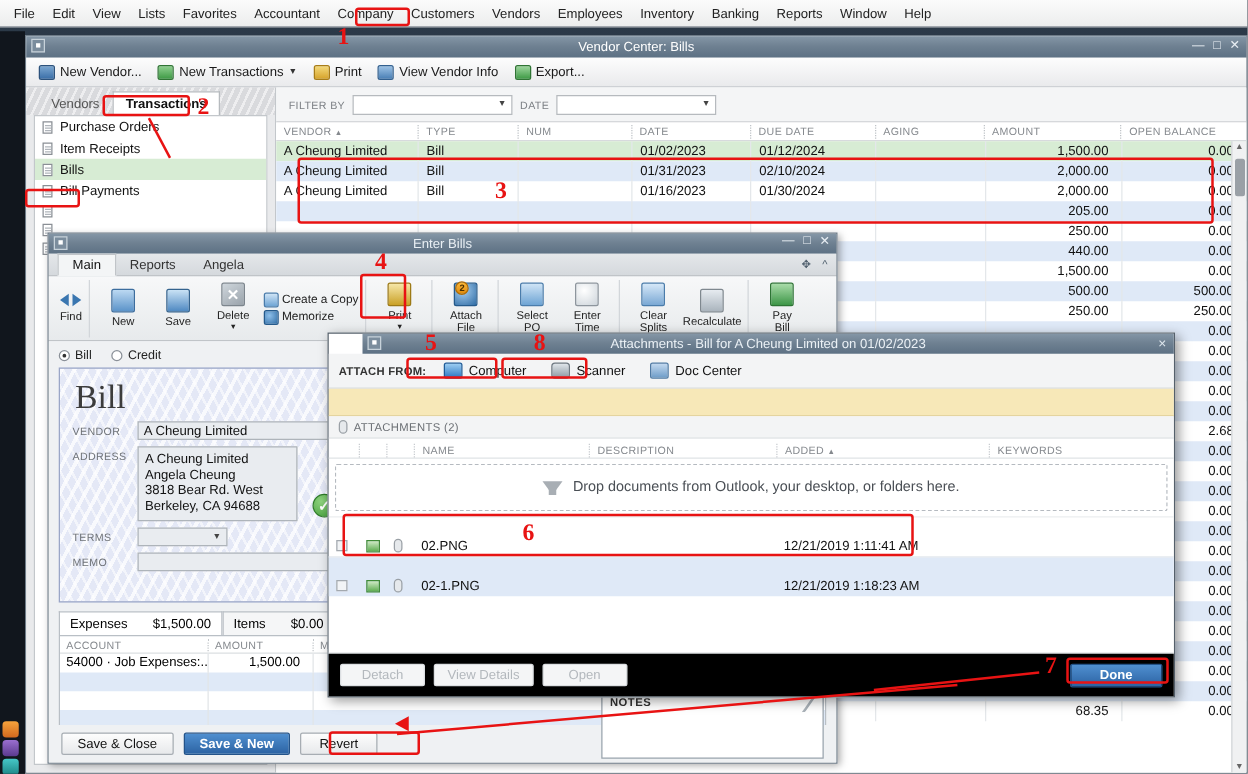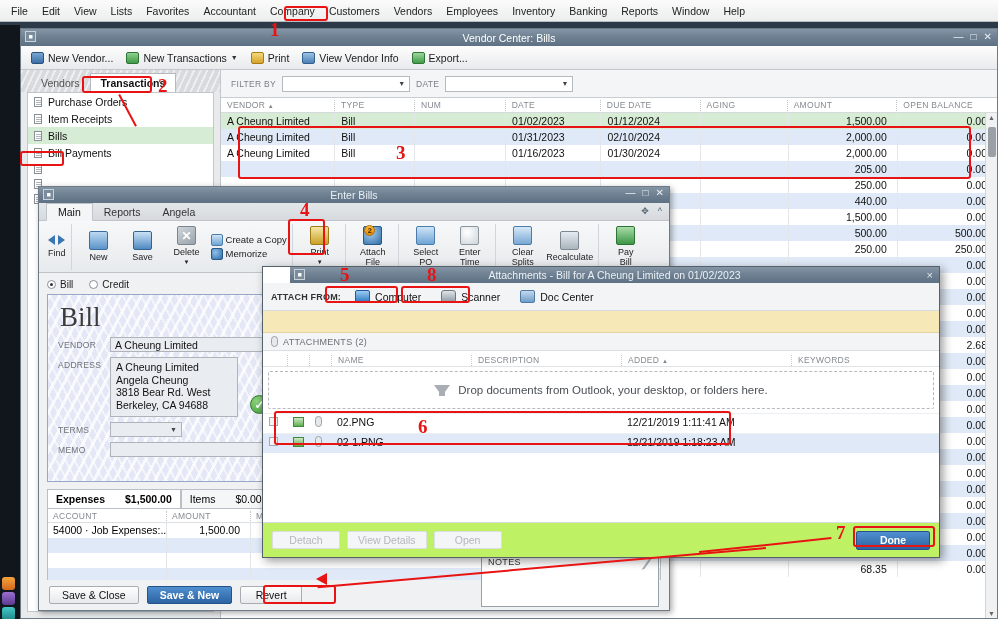--- a/index.html
+++ b/index.html
@@ -216,21 +216,21 @@
   .f-area{background:#e9ecf0;border:1px solid #aeb4ba;font-size:10.5px;padding:3px 5px;line-height:12.5px;color:#111;white-space:pre-line}
   .f-combo{background:#e9ecf0;border:1px solid #aeb4ba;height:15px;width:72px;display:flex;align-items:center;justify-content:flex-end;padding-right:4px;font-size:7px;color:#444}
   .okcheck{
     position:absolute; left:202px; top:100px; width:19px;height:19px;border-radius:50%;
     background:radial-gradient(circle at 35% 30%,#8fd37f,#3e9b35); border:1px solid #2e7a28;
     color:#fff;font-size:12px;display:flex;align-items:center;justify-content:center;font-weight:bold;
   }
   #exp-tabs{display:flex;margin-top:7px;font-size:10.5px}
   .etab{display:flex;gap:20px;padding:3px 8px;border:1px solid #b9bfc5;border-bottom:none;background:#f5f6f7}
   .etab.active{background:#fff;font-weight:bold}
-  .etab b{font-weight:bold}
+  .etab b{font-weight:normal}
   #exp-grid{border:1px solid #b9bfc5;background:#fff;height:108px;overflow:hidden}
   #exp-head{display:flex;font-size:8.5px;color:#85898e;letter-spacing:.3px;height:14px;align-items:center;border-bottom:1px solid #dcdfe2}
   #exp-head .c{padding-left:5px;border-left:1px dotted #c3c7cb;height:10px;line-height:10px}
   #exp-head .c:first-child{border-left:none}
   .e-acct{width:118px} .e-amt{width:84px} .e-memo{width:200px}
   .erow{display:flex;height:15px;font-size:10.5px;align-items:center}
   .erow .c{padding-left:5px;border-left:1px solid #e2e5e8;height:15px;line-height:15px;overflow:hidden;white-space:nowrap}
   .erow .c:first-child{border-left:none}
   .erow.alt{background:#dfe9f7}
 
@@ -238,21 +238,21 @@
   .btn{
     height:18px;min-width:62px;padding:0 12px;font-size:10.5px;border:1px solid #a7adb3;
     background:linear-gradient(180deg,#fdfdfd,#e7e9eb);color:#111;
     display:flex;align-items:center;justify-content:center;border-radius:2px;
   }
   .btn.primary{background:linear-gradient(180deg,#4f8fd0,#2c63a3);border:1px solid #235389;color:#fff;font-weight:bold}
   #notes-box{
     position:absolute; right:10px; top:-28px; width:178px; height:55px;
     border:1px solid #97a1ab; background:#fff;
   }
-  #notes-box .nl{font-size:9px;font-weight:normal;color:#333;padding:4px 0 0 6px;letter-spacing:.4px}
+  #notes-box .nl{font-size:9px;font-weight:bold;color:#333;padding:4px 0 0 6px;letter-spacing:.4px}
   #notes-pencil{position:absolute;right:5px;top:3px;width:13px;height:13px;
     background:linear-gradient(135deg,#cfd6dc,#8b949c);transform:rotate(-10deg);
     clip-path:polygon(0 100%,22% 78%,100% 0,100% 22%,22% 100%)}
 
   
   #attach-dlg{
     position:absolute; left:262px; top:266px; width:678px; height:292px;
     background:#fff; border:1px solid #55606b;
     box-shadow:3px 3px 9px rgba(0,0,0,.4);
     display:flex; flex-direction:column;
@@ -284,26 +284,26 @@
   #ad-head .c:first-child{border-left:none}
   .a-chk{width:24px} .a-ico1{width:22px} .a-ico2{width:22px}
   .a-name{width:140px} .a-desc{width:150px} .a-added{width:170px} .a-kw{width:140px}
   #ad-drop{
     margin:4px 5px; height:38px; border:1px dashed #b5bac0; border-radius:2px;
     display:flex;align-items:center;justify-content:center;gap:8px;
     font-size:11.5px;font-weight:normal;color:#4a4f55;
   }
   .down-arrow{width:0;height:0;border-left:8px solid transparent;border-right:8px solid transparent;border-top:11px solid #a8aeb4;position:relative}
   .down-arrow::before{content:"";position:absolute;left:-3px;top:-9px;width:6px;height:9px;background:#a8aeb4}
-  .arow{display:flex;height:20px;align-items:flex-start;font-size:10.5px;color:#111;border-top:1px solid #eceef0}
+  .arow{display:flex;height:32px;align-items:flex-end;font-size:10.5px;color:#111;border-top:1px solid #eceef0}
   .arow.alt{background:#dfe9f7}
   .arow .c{padding-left:6px;height:16px;line-height:16px;overflow:hidden;white-space:nowrap}
   .cbox{width:9px;height:9px;border:1px solid #a3a9af;background:#f2f4f6}
   .thumb-ico{width:11px;height:10px;background:linear-gradient(180deg,#cfe9c6,#5fae52);border:1px solid #3f8a38}
-  #ad-footer{height:34px;display:flex;align-items:center;padding:0 9px;gap:7px;background:#bef264;flex:none}
+  #ad-footer{height:34px;display:flex;align-items:center;padding:0 9px;gap:7px;background:#000000;flex:none}
   .btn-dis{
     height:18px;min-width:68px;padding:0 10px;font-size:10.5px;border:1px solid #dcdfe2;
     background:#f4f5f6;color:#b3b8bd;display:flex;align-items:center;justify-content:center;border-radius:2px;
   }
   #done-btn{margin-left:auto;height:19px;min-width:74px}
 
   
   .ann-box{position:absolute;border:2.2px solid #e81313;border-radius:3px;pointer-events:none}
   .ann-num{position:absolute;color:#e81313;font-size:19px;font-weight:bold;font-family:"Liberation Serif",serif;line-height:19px}
   .ann-line{position:absolute;background:#e81313;transform-origin:0 0;height:2.2px}

